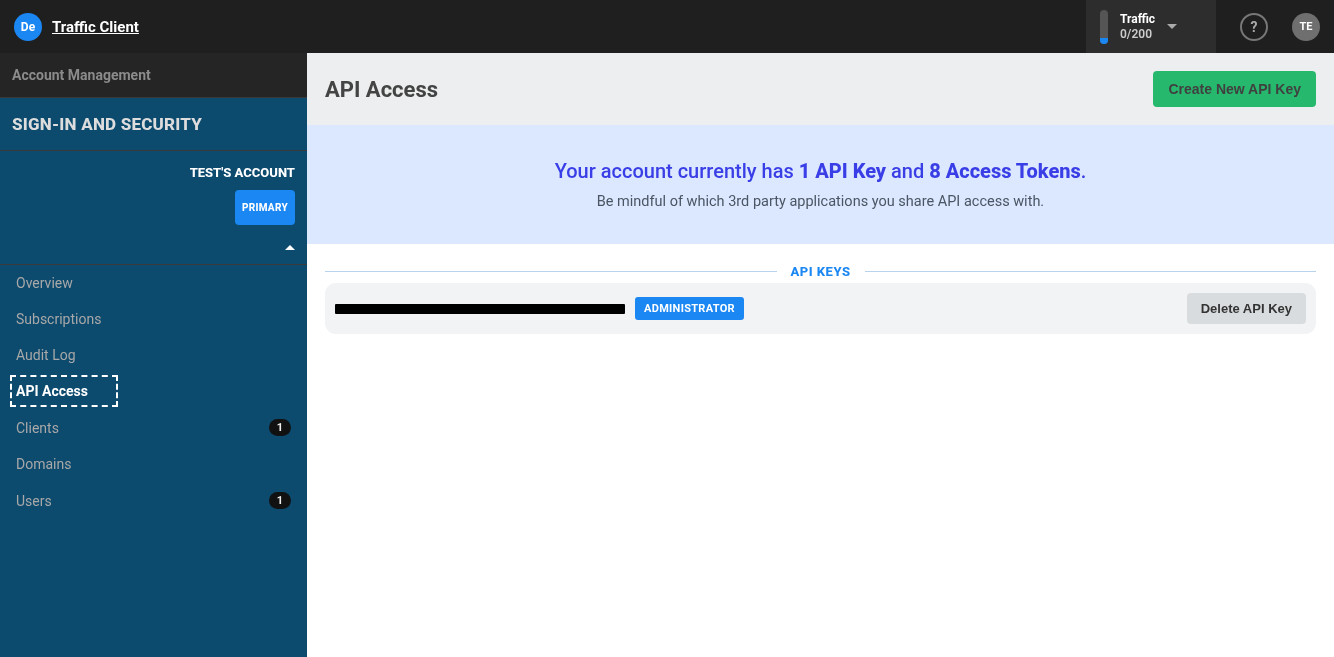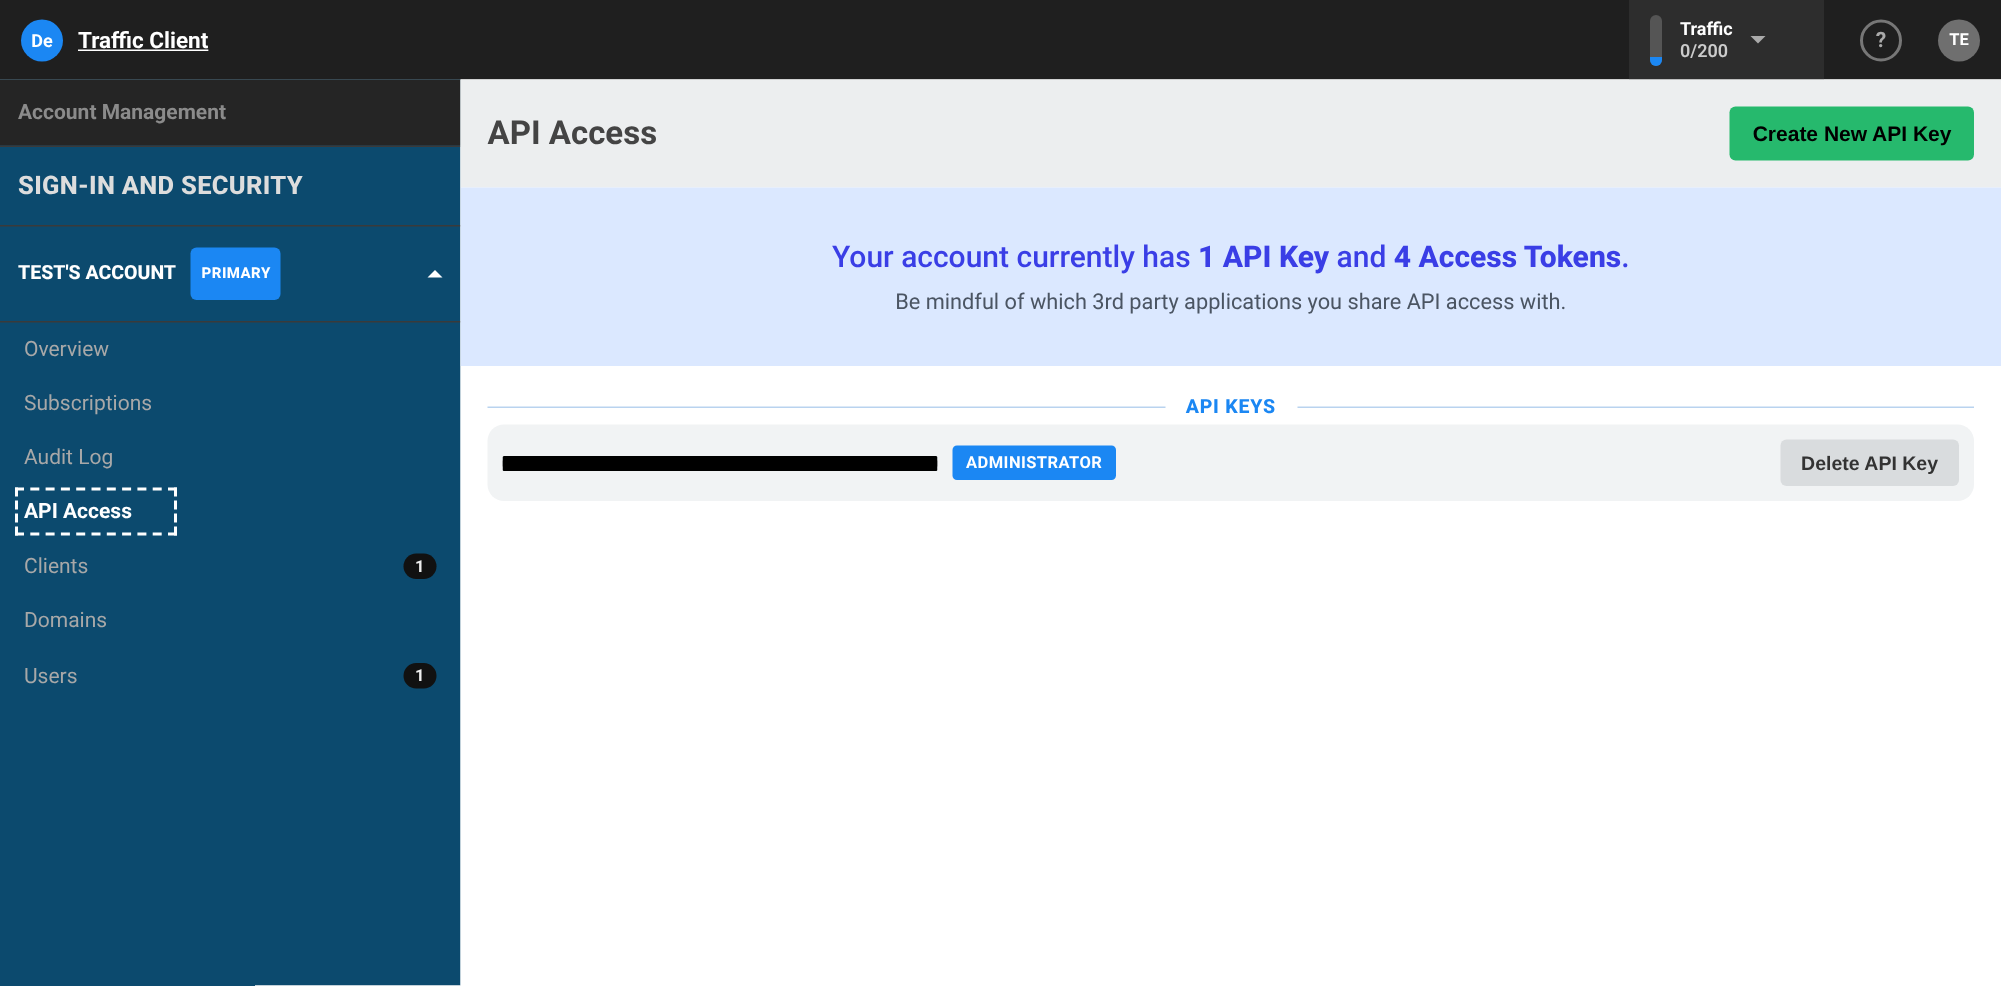--- a/index.html
+++ b/index.html
@@ -80,23 +80,24 @@
     background: #252525; padding: 14px 12px;
     color: #8b8b8b; font-weight: 700; font-size: 14px;
   }
   .sidebar .section-signin {
     padding: 16px 12px; color: #ddd; font-weight: 800; font-size: 17px;
     border-bottom: 1px solid #3a3a3a;
     border-top: 1px solid #3a3a3a;
     letter-spacing: 0.2px;
   }
   .sidebar .account-header {
-    padding: 14px 12px; display: flex; align-items: center; gap: 10px;
+    padding: 14px 12px; display: flex; align-items: flex-end; gap: 10px;
     color: #fff; font-weight: 800; font-size: 13px;
     border-bottom: 1px solid #3a3a3a;
+    flex-direction: column;
   }
   .badge-primary {
     background: #1b87f3; color: #fff; font-size: 10px; font-weight: 800;
     padding: 12px 7px; border-radius: 4px; letter-spacing: 0.3px;
   }
   .account-header .spacer { flex: 1; }
   .caret-up {
     width: 0; height: 0;
     border-left: 5px solid transparent;
     border-right: 5px solid transparent;
@@ -119,21 +120,21 @@
 
   
   .main { flex: 1; background: #fff; display: flex; flex-direction: column; overflow-y: auto; }
   .page-header {
     background: #eceeef;
     padding: 18px 18px;
     display: flex; align-items: center; justify-content: space-between;
   }
   .page-title { font-size: 22px; font-weight: 700; color: #444; }
   .btn-primary {
-    background: #26b96d; color: #000000; font-weight: 700;
+    background: #26b96d; color: #404040; font-weight: 700;
     border: none; padding: 10px 15px; border-radius: 4px;
     font-size: 14px; cursor: pointer;
   }
   .info-banner {
     background: #dbe8ff; text-align: center;
     padding: 34px 20px 34px;
   }
   .info-line1 { font-size: 20px; color: #3a3ee6; font-weight: 500; }
   .info-line1 b { font-weight: 800; }
   .info-line2 { font-size: 14.5px; color: #4b5563; margin-top: 10px; }
@@ -235,21 +236,21 @@
   </aside>
 
   <main class="main">
     <div class="page-header">
       <h1 class="page-title">API Access</h1>
       <button class="btn-primary">Create New API Key</button>
     </div>
 
     <div class="info-banner">
       <div class="info-line1">
-        <span>Your account currently has </span><b>1 API Key</b><span> and </span><b>4 Access Tokens</b><span>.</span>
+        <span>Your account currently has </span><b>1 API Key</b><span> and </span><b>8 Access Tokens</b><span>.</span>
       </div>
       <div class="info-line2">Be mindful of which 3rd party applications you share API access with.</div>
     </div>
 
     <div class="section-wrap">
       <div class="divider-label">
         <span class="line"></span>
         <span>API KEYS</span>
         <span class="line"></span>
       </div>

